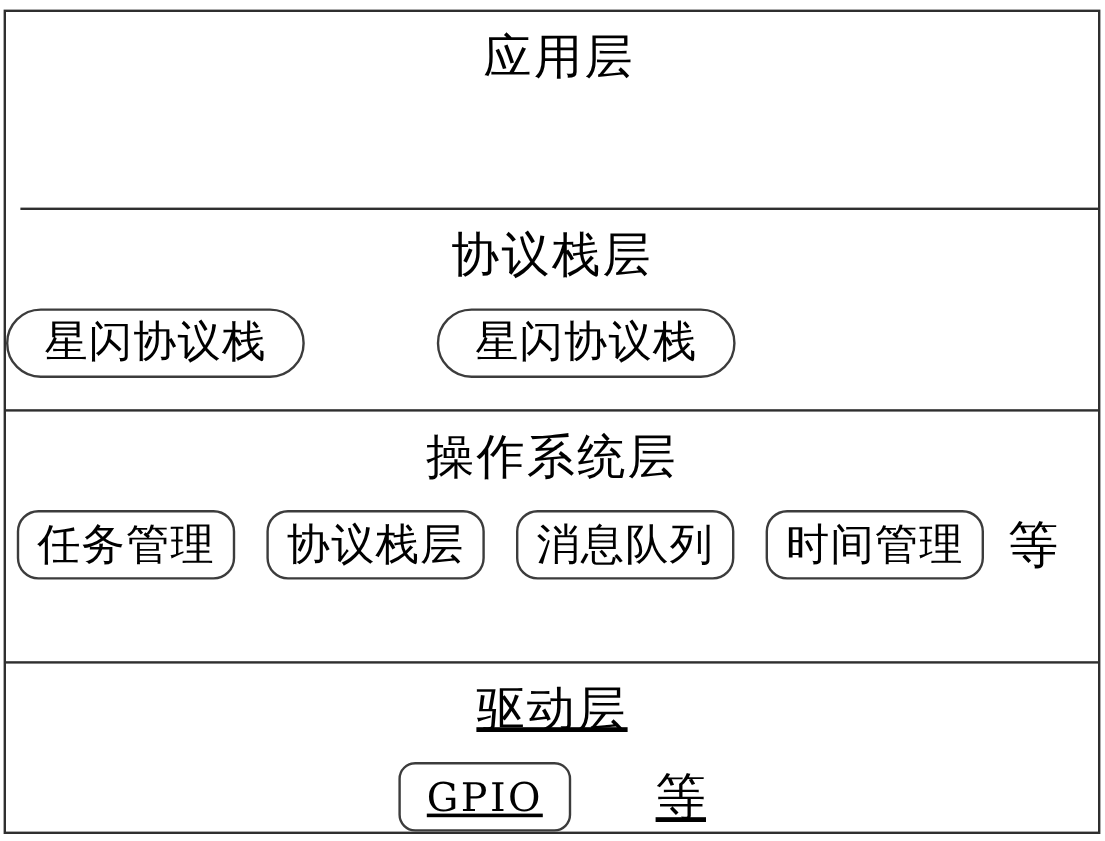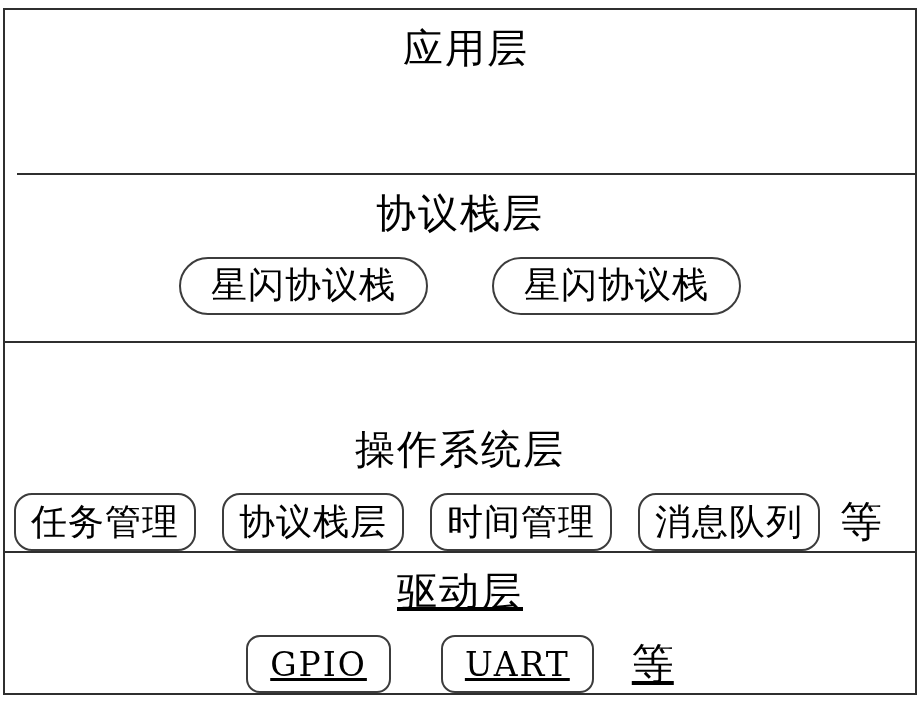--- a/index.html
+++ b/index.html
@@ -26,21 +26,21 @@
   .layer {
     box-sizing: border-box;
     border-bottom: 2px solid #2f2f2f;
     padding-top: 14px;
     display: flex;
     flex-direction: column;
   }
   .layer:last-child { border-bottom: none; }
   .layer-app   { height: 168px; margin-left: 12px; }
   .layer-proto { height: 172px; }
-  .layer-os    { height: 214px; justify-content: flex-end; }
+  .layer-os    { height: 214px; }
   .layer-drv   { flex: 1; text-decoration: underline; }
 
   .layer-title {
     margin: 0;
     text-align: center;
     font-size: 40px;
     font-weight: normal;
     line-height: 48px;
     letter-spacing: 2px;
   }
@@ -64,37 +64,37 @@
   }
   
   .row-app {
     justify-content: space-between;
     padding: 0 32px;
   }
   .row-app .pill { padding: 0 20px; border-radius: 30px; }
 
   
   .row-proto {
-    justify-content: center;
-    gap: 64px;
+    justify-content: flex-start;
+    gap: 110px;
   }
   .row-proto .pill { padding: 0 30px; border-radius: 30px; }
 
   
   .row-os {
     justify-content: flex-start;
     padding-left: 9px;
     gap: 26px;
   }
   .row-os .pill { padding: 16px 15px; border-radius: 18px; }
 
   
   .row-drv {
     justify-content: center;
-    gap: 50px;
+    gap: 82px;
   }
   .row-drv .pill {
     padding: 0 22px;
     border-radius: 14px;
     font-size: 33px;
     min-width: 120px;
     letter-spacing: 2px;
   }
   .etc-label {
     font-size: 42px;
@@ -119,28 +119,27 @@
       <div class="pill">星闪协议栈</div>
       <div class="pill">星闪协议栈</div>
     </div>
   </section>
 
   <section class="layer layer-os">
     <h2 class="layer-title">操作系统层</h2>
     <div class="box-row row-os">
       <div class="pill">任务管理</div>
       <div class="pill">协议栈层</div>
+      <div class="pill">消息队列</div>
       <div class="pill">时间管理</div>
-      <div class="pill">消息队列</div>
       <span class="etc-label">等</span>
     </div>
   </section>
 
   <section class="layer layer-drv">
     <h2 class="layer-title">驱动层</h2>
     <div class="box-row row-drv">
       <div class="pill">GPIO</div>
-      <div class="pill">UART</div>
       <span class="etc-label">等</span>
     </div>
   </section>
 
 </div>
 
 </body></html>

